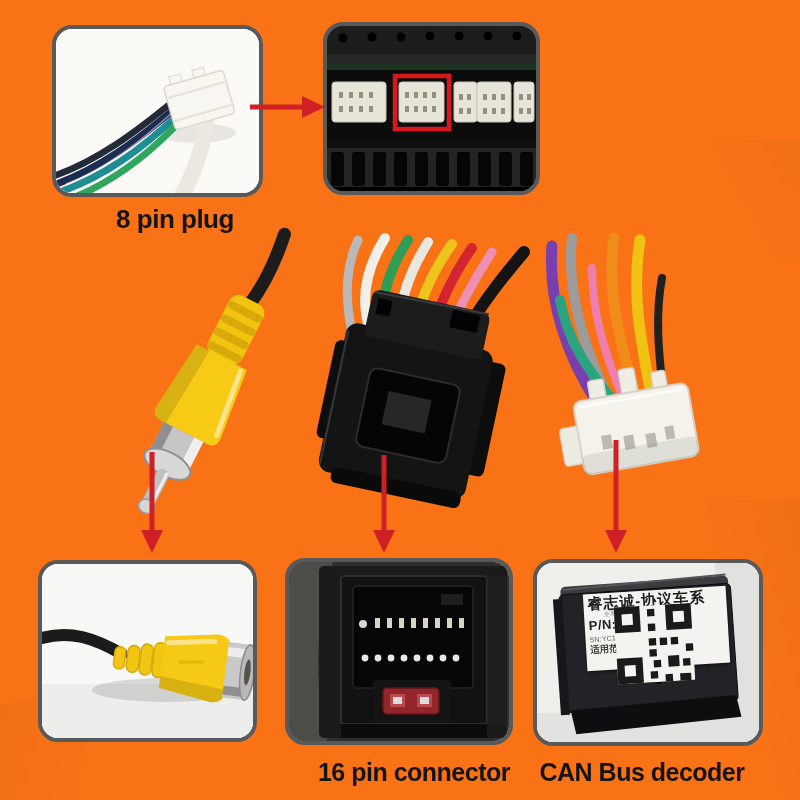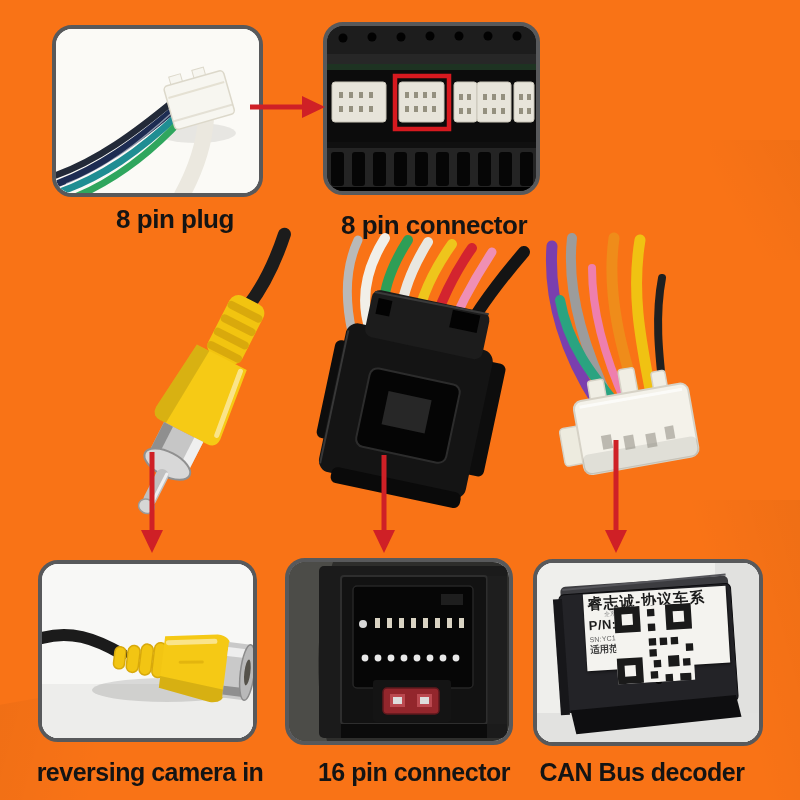--- a/index.html
+++ b/index.html
@@ -146,21 +146,20 @@
             <rect x="151" y="126" width="13" height="34" rx="3"></rect>
           <rect x="172" y="126" width="13" height="34" rx="3"></rect>
             <rect x="193" y="126" width="13" height="34" rx="3"></rect>
         </g>
         <rect x="0" y="161" width="209" height="4" fill="#000"></rect>
       </g>
     </svg>
   </div>
 
   <div class="caption" id="cap-plug">8 pin plug</div>
-  <div class="caption" id="cap-conn8">8 pin connector</div>
 
   <div class="frame" id="frame-camera">
     <svg viewBox="0 0 211 174">
       <rect x="0" y="0" width="211" height="174" fill="#f8f8f6"></rect>
       <rect x="0" y="120" width="211" height="54" fill="#ededeb"></rect>
       <ellipse cx="125" cy="126" rx="75" ry="12" fill="#000" opacity="0.12"></ellipse>
       <path d="M0 74 C28 66 52 74 80 90" stroke="#1b1b1b" stroke-width="12" fill="none" stroke-linecap="round"></path>
       <g transform="rotate(7 120 98)">
         <g fill="#f2c513" stroke="#d8a90b" stroke-width="1.5">
           <rect x="72" y="88" width="11" height="22" rx="5"></rect>
@@ -264,21 +263,20 @@
           <rect x="18" y="15" width="2" height="2"></rect>
             <rect x="9" y="18" width="2" height="2"></rect>
             <rect x="13" y="19" width="2" height="2"></rect>
           <rect x="17" y="19" width="3" height="2"></rect>
             <rect x="19" y="4" width="2" height="2" fill="none"></rect>
         </g>
       </svg>
     </div>
   </div>
 
-  <div class="caption" id="cap-camera">reversing camera in</div>
   <div class="caption" id="cap-conn16">16 pin connector</div>
   <div class="caption" id="cap-decoder">CAN Bus decoder</div>
 
   <svg id="art-overlay" viewBox="0 0 800 800">
 
     <g transform="rotate(117 200 400)">
       <path d="M14 400 Q60 393 96 400" stroke="#1c1c1c" stroke-width="13" fill="none" stroke-linecap="round"></path>
       <rect x="88" y="381" width="66" height="38" rx="10" fill="#f2c410"></rect>
       <rect x="97" y="381" width="8" height="38" rx="4" fill="#d9a90c"></rect>
       <rect x="112" y="381" width="8" height="38" rx="4" fill="#d9a90c"></rect>

